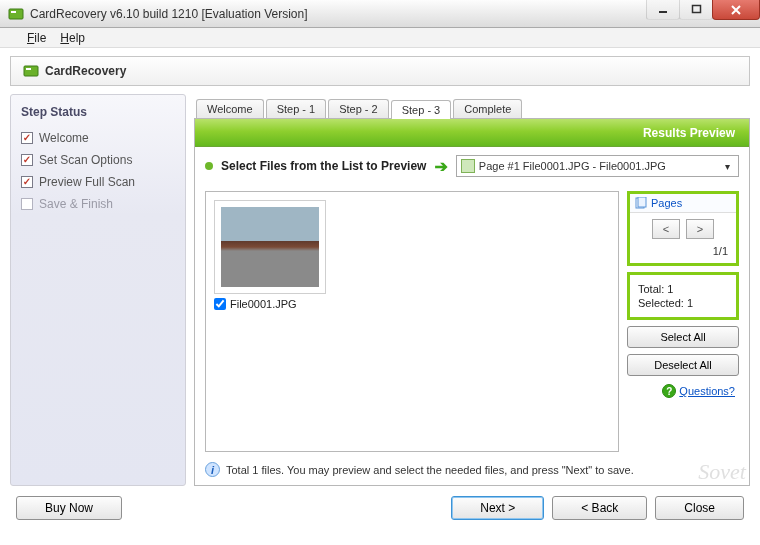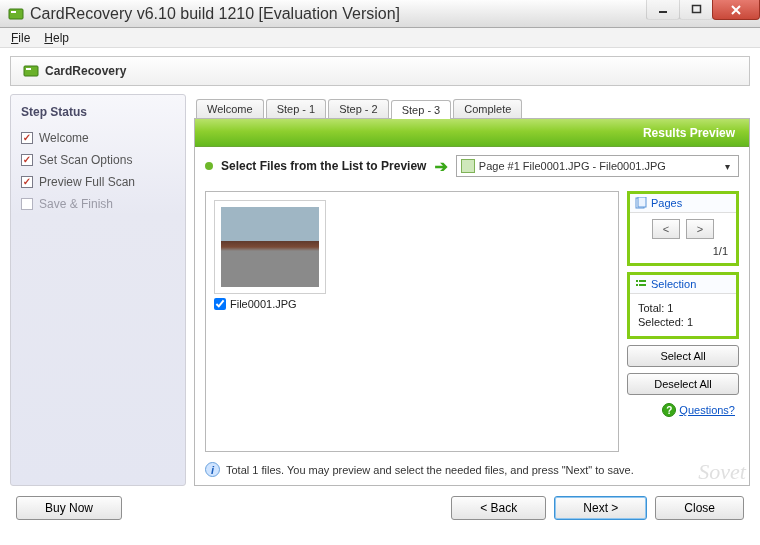--- a/index.html
+++ b/index.html
@@ -7,30 +7,30 @@
 
   
   .titlebar {
     height: 28px; display: flex; align-items: center;
     background: linear-gradient(to bottom, #fdfdfd 0%, #ececec 50%, #dcdcdc 100%);
     border-bottom: 1px solid #aaa;
     padding-left: 8px;
     position: relative;
   }
   .titlebar .app-icon { width: 16px; height: 16px; margin-right: 6px; }
-  .titlebar .title { font-size: 16px; color: #333; }
+  .titlebar .title { font-size: 12px; color: #333; }
   .titlebar .winbtns { position: absolute; right: 0; top: 0; display: flex; height: 20px; }
   .titlebar .winbtn { width: 34px; height: 20px; display:flex; align-items:center; justify-content:center; border:1px solid rgba(0,0,0,.12); border-top:none; margin-left:-1px; background:linear-gradient(#f7f7f7,#e6e6e6); border-radius:0 0 3px 3px; }
   .titlebar .winbtn.close { width: 48px; background: linear-gradient(#e67a6e,#c9493a); border-color:#9c3224; border-radius:0 0 4px 4px; }
   .titlebar .winbtn svg { display:block; }
 
   
   .menubar {
     height: 20px; display: flex; align-items: center; gap: 4px;
-    padding: 0 6px; font-size: 12px; color: #222;
+    padding: 0 22px; font-size: 12px; color: #222;
     background: #f3f3f3; border-bottom: 1px solid #ddd;
   }
   .menubar .menu { padding: 1px 5px; text-decoration: underline; text-decoration-color: transparent; }
   .menubar .menu .ul { text-decoration: underline; }
 
   .outer {
     padding: 8px 10px 10px 10px;
   }
 
   
@@ -263,31 +263,20 @@
                 <span>Pages</span>
               </div>
               <div class="pager">
                 <div class="pgbtn">&lt;</div>
                 <div class="pgbtn">&gt;</div>
               </div>
               <div class="pagenum">1/1</div>
             </div>
 
             <div class="box">
-              <div class="boxhead">
-                <span class="bicon">
-                    <svg width="12" height="12" viewBox="0 0 12 12">
-                      <rect x="1" y="2" width="2" height="2" fill="#3aa818"></rect>
-                      <rect x="4" y="2" width="7" height="2" fill="#3aa818"></rect>
-                      <rect x="1" y="6" width="2" height="2" fill="#3aa818"></rect>
-                      <rect x="4" y="6" width="7" height="2" fill="#3aa818"></rect>
-                    </svg>
-                  </span>
-                <span>Selection</span>
-              </div>
               <div class="selinfo">
                 <p>Total: 1</p>
                 <p>Selected: 1</p>
               </div>
             </div>
 
             <button class="stdbtn">Select All</button>
             <button class="stdbtn">Deselect All</button>
 
             <div class="ql">
@@ -301,19 +290,19 @@
           <span class="info-icon">i</span>
           <span>Total 1 files.  You may preview and select the needed files, and press "Next" to save.</span>
         </div>
       </div>
     </div>
   </div>
 
   <div class="bottom">
     <button class="btn">Buy Now</button>
     <div class="spacer"></div>
+    <button class="btn primary">Next &gt;</button>
     <button class="btn">&lt; Back</button>
-    <button class="btn primary">Next &gt;</button>
     <button class="btn">Close</button>
   </div>
 </div>
 
 <div class="watermark">Sovet</div>
 
 </body></html>

